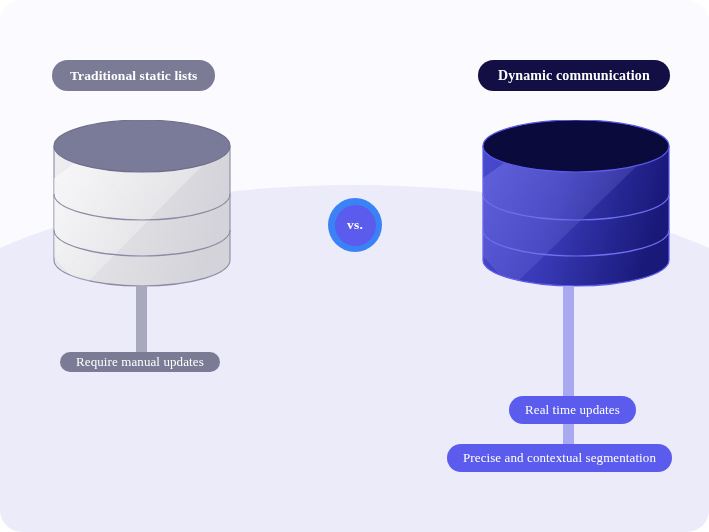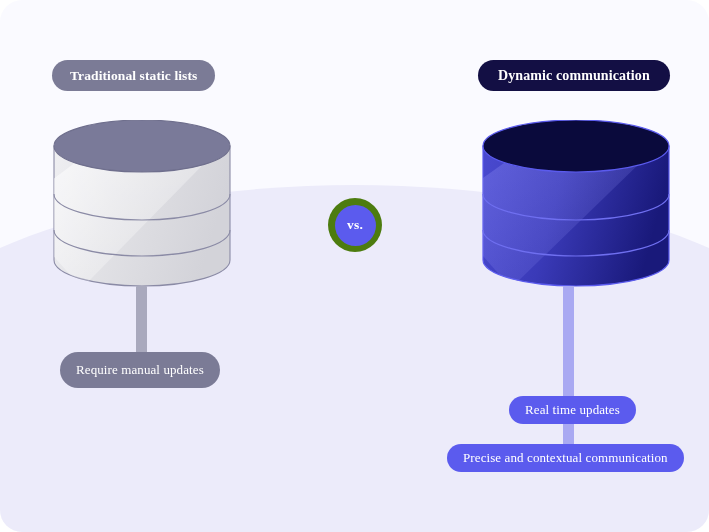--- a/index.html
+++ b/index.html
@@ -56,21 +56,21 @@
     height: 31px;
     padding: 0 20px;
     background: #130f44;
     color: #ffffff;
     font-size: 14px;
     font-weight: bold;
   }
   .pill-left-bottom {
     left: 60px;
     top: 352px;
-    height: 36px;
+    height: 20px;
     padding: 0 16px;
     background: #7b7b96;
     color: #ffffff;
     font-size: 13px;
     font-weight: normal;
   }
   .pill-blue {
     background: #5b5bee;
     color: #ffffff;
     font-size: 13px;
@@ -106,21 +106,21 @@
   }
 
   
   .vs-wrap {
     position: absolute;
     left: 328px;
     top: 198px;
     width: 54px;
     height: 54px;
     border-radius: 50%;
-    background: #4d7c0f;
+    background: #3b82f6;
     display: flex;
     align-items: center;
     justify-content: center;
   }
   .vs-inner {
     width: 41px;
     height: 41px;
     border-radius: 50%;
     background: #5b5bee;
     display: flex;
@@ -199,15 +199,15 @@
       <polygon points="-40,88 125,-30 195,8 30,168" fill="url(#bshine)"></polygon>
     </g>
     <path d="M2,74 A93,26 0 0 0 188,74" fill="none" stroke="#6f6ff0" stroke-width="1.2"></path>
     <path d="M2,110 A93,26 0 0 0 188,110" fill="none" stroke="#6f6ff0" stroke-width="1.2"></path>
     <ellipse cx="95" cy="26" rx="93" ry="26" fill="#0a0a3c" stroke="#5b5bee" stroke-width="1.2"></ellipse>
   </svg>
 
   <div class="stem stem-right"></div>
 
   <div class="pill pill-blue pill-r2">Real time updates</div>
-  <div class="pill pill-blue pill-r3">Precise and contextual communication</div>
+  <div class="pill pill-blue pill-r3">Precise and contextual segmentation</div>
 
 </div>
 
 </body></html>

